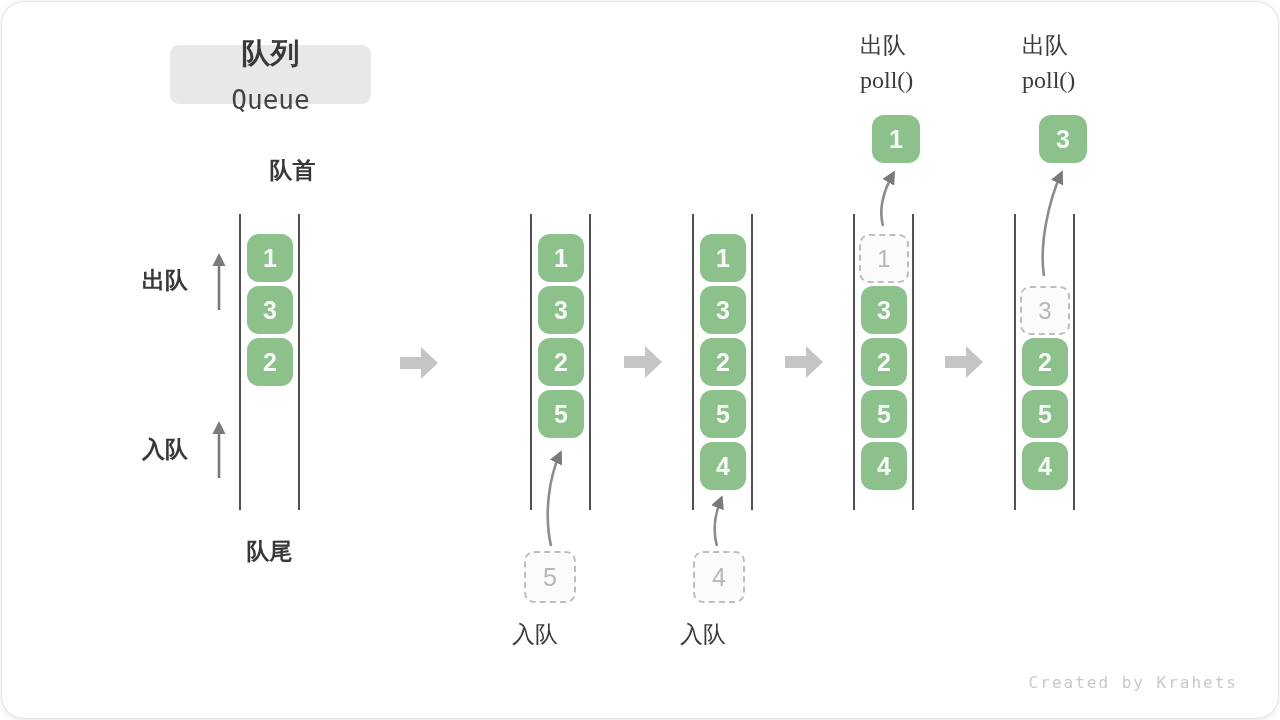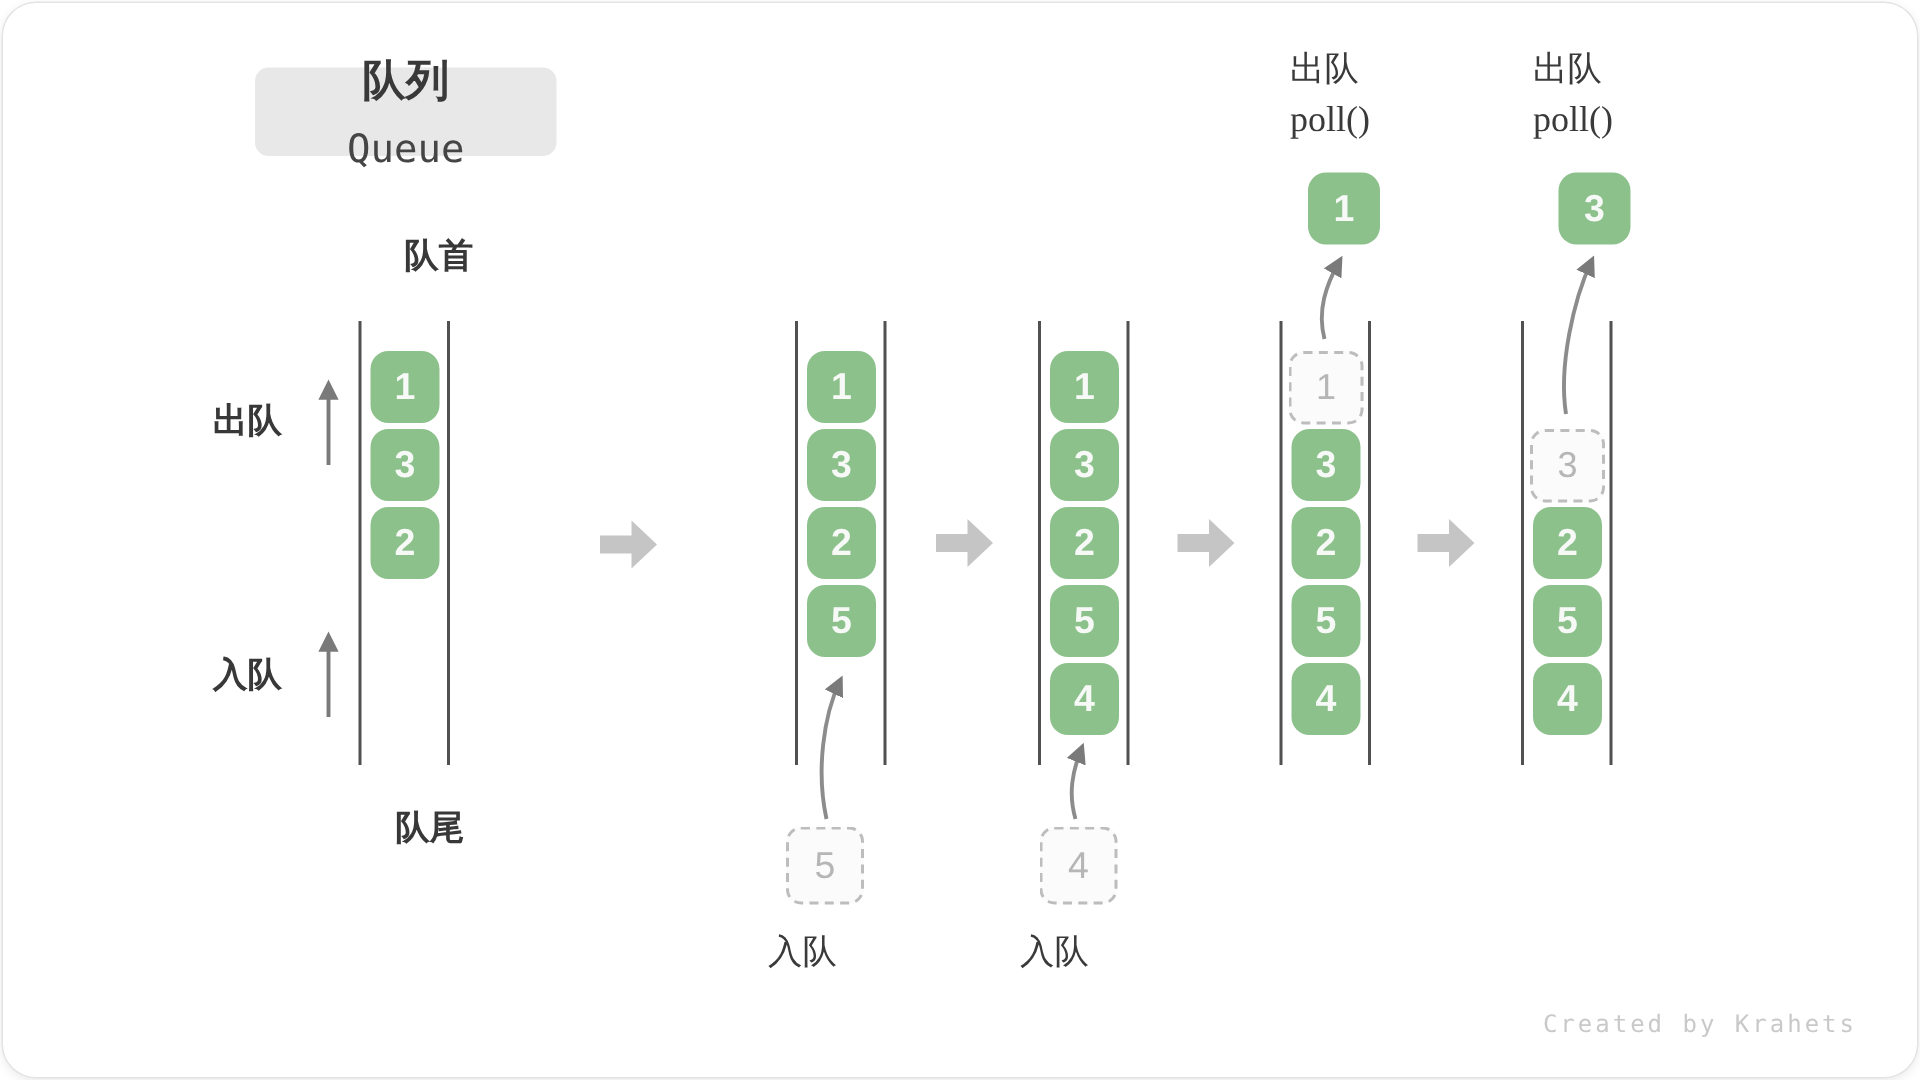--- a/index.html
+++ b/index.html
@@ -54,21 +54,21 @@
 <body>
 
 <div class="card">
 
   <div class="title-badge">
     <span class="title-zh">队列</span>
     <span class="title-en">Queue</span>
   </div>
 
   <div class="lbl center" style="left:237px;top:153px;margin-left:23px;">队首</div>
-  <div class="lbl center" style="left:254px;top:534px;">队尾</div>
+  <div class="lbl center" style="left:237px;top:534px;">队尾</div>
   <div class="lbl" style="left:140px;top:263px;">出队</div>
   <div class="lbl" style="left:140px;top:432px;">入队</div>
 
   <div class="queue" style="left:237px;">
       <div class="slot filled" style="top: 20px;">1</div>
       <div class="slot filled" style="top: 72px;">3</div>
       <div class="slot filled" style="top: 124px;">2</div>
     </div>
   <div class="queue" style="left:528px;">
       <div class="slot filled" style="top: 20px;">1</div>

